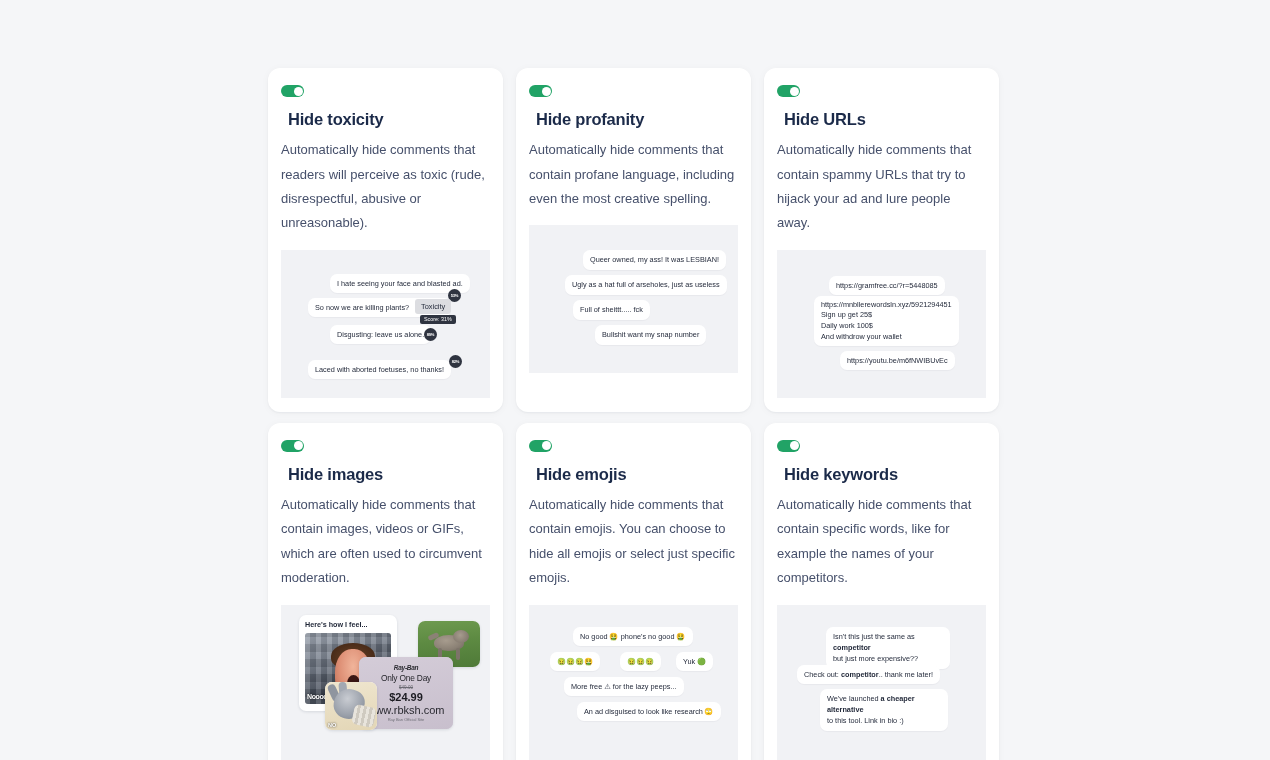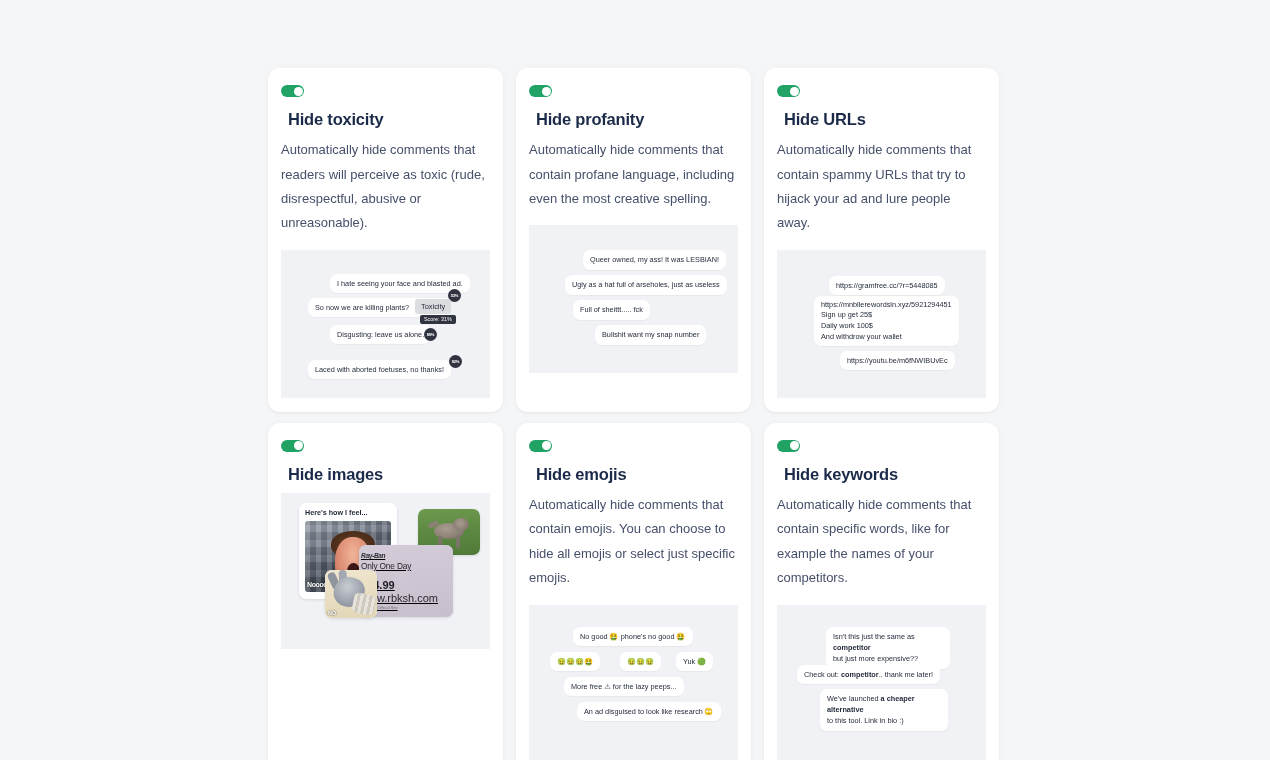--- a/index.html
+++ b/index.html
@@ -201,23 +201,22 @@
   .dog-photo .leg2 { left:38px; }
   .dog-photo .tail {
     position:absolute; left:10px; top:13px; width:11px; height:5px; border-radius:3px;
     background:#8b8175; transform: rotate(-25deg);
   }
 
   .ad-card { left: 78px; top: 52px; width: 94px; height: 72px; background:#cfc6d3; }
   .ad-inner {
     width:100%; height:100%;
     background: linear-gradient(170deg,#d4ccd8 0%, #c8bfcd 100%);
-    display:flex; flex-direction:column; align-items:flex-start; justify-content:center;
+    display:flex; flex-direction:column; align-items:center; justify-content:center;
     padding: 12px 2px;
-    text-decoration: underline;
   }
   .ad-logo { font-size:6.5px; font-style:italic; color:#2d2d33; font-weight:bold; letter-spacing:-0.3px; }
   .ad-head { font-size:8.4px; color:#26262c; margin-top:2px; letter-spacing:-0.2px; }
   .ad-strike { font-size:4.6px; color:#6a6a72; text-decoration: line-through; margin-top:2px; }
   .ad-price { font-size:11px; color:#1c1c22; font-weight:bold; margin-top:1px; }
   .ad-url { font-size:11px; color:#2a2a31; margin-top:1px; }
   .ad-sub { font-size:4px; color:#6d6d75; margin-top:1px; }
 
   .gif-card { left: 44px; top: 77px; width: 52px; height: 48px; }
   .gif-photo {
@@ -307,20 +306,21 @@
 
         <div class="bubble" style="left:63px; top:101px;">https://youtu.be/m6fNWIBUvEc</div>
       </div>
     </div>
 
     <div class="card">
       <div class="toggle">
         <div class="knob"></div>
       </div>
       <div class="card-title">Hide images</div>
+      <div class="card-desc">Automatically hide comments that contain images, videos or GIFs, which are often used to circumvent moderation.</div>
       <div class="preview media">
         <div class="collage">
 
           <div class="img-card feel-card">
             <div class="feel-text">Here's how I feel...</div>
             <div class="feel-photo">
               <div class="wall"></div>
               <div class="hair"></div>
               <div class="face"></div>
               <div class="mouth"></div>

